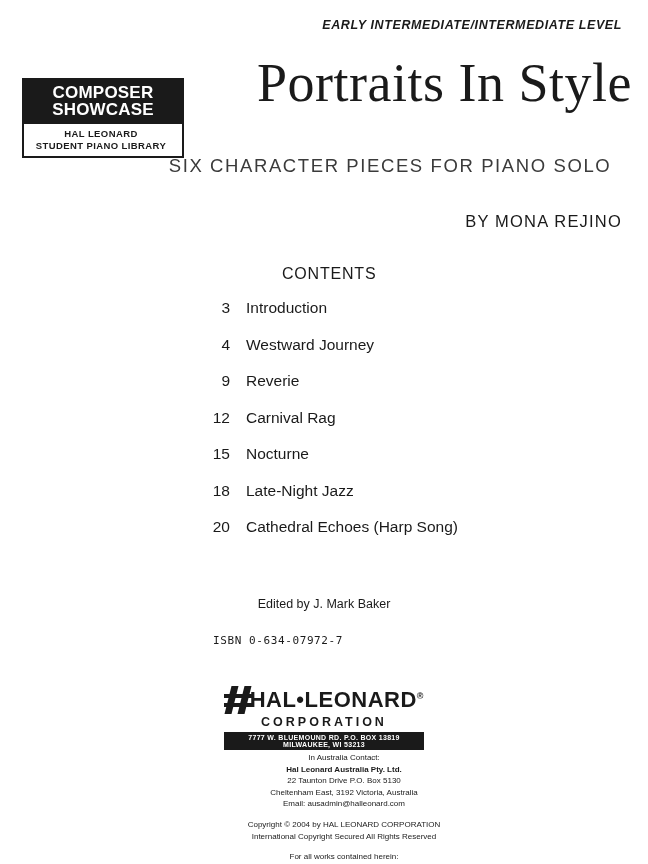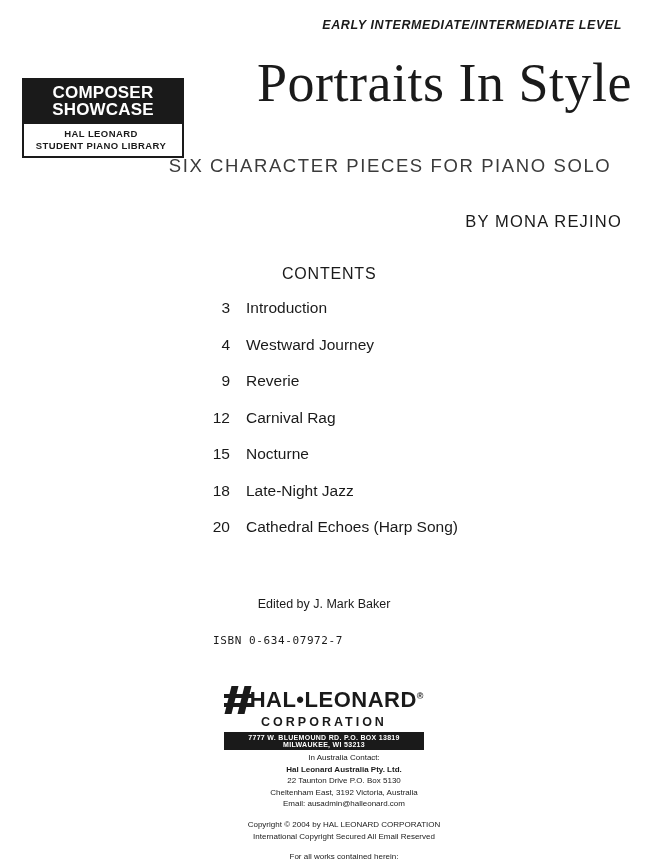--- a/index.html
+++ b/index.html
@@ -328,21 +328,21 @@
   <div class="fineprint">
     <div class="fine-block">
       <div class="fine-line">In Australia Contact:</div>
       <div class="fine-line bold">Hal Leonard Australia Pty. Ltd.</div>
       <div class="fine-line">22 Taunton Drive P.O. Box 5130</div>
       <div class="fine-line">Cheltenham East, 3192 Victoria, Australia</div>
       <div class="fine-line">Email: ausadmin@halleonard.com</div>
     </div>
     <div class="fine-block">
       <div class="fine-line">Copyright © 2004 by HAL LEONARD CORPORATION</div>
-      <div class="fine-line">International Copyright Secured     All Email Reserved</div>
+      <div class="fine-line">International Copyright Secured     All Rights Reserved</div>
     </div>
     <div class="fine-block">
       <div class="fine-line">For all works contained herein:</div>
       <div class="fine-line">Unauthorized copying, arranging, adapting, recording or public performance is an infringement of copyright.</div>
 
     </div>
 
   </div>
 
 </div>

